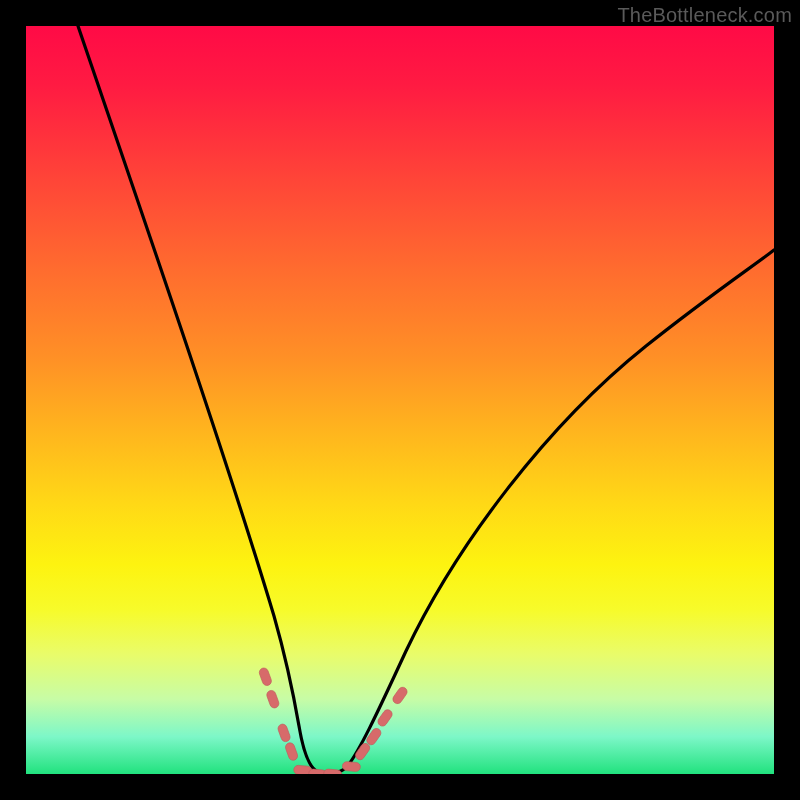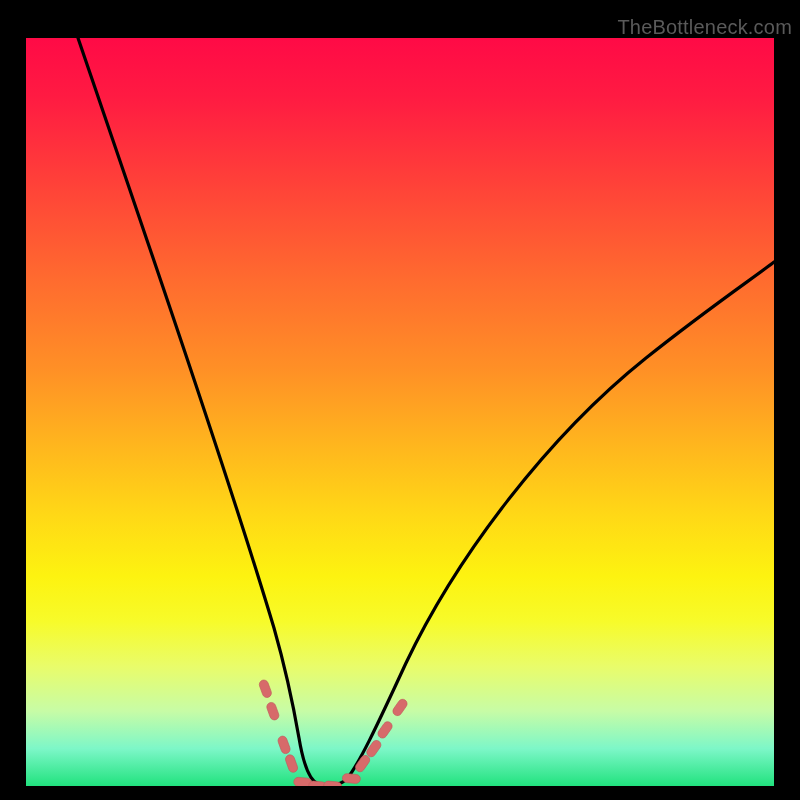--- a/index.html
+++ b/index.html
@@ -1,16 +1,16 @@
 <!DOCTYPE html>
 <html><head>
 <meta charset="utf-8">
 <style>
 html,body{margin:0;padding:0;width:800px;height:800px;background:#000;overflow:hidden}
-.frame{position:absolute;left:0;top:12px;width:800px;height:660px;background:#000}
+.frame{position:absolute;left:0;top:0;width:800px;height:660px;background:#000}
 .plot{position:absolute;left:26px;top:26px;width:748px;height:748px}
 .gradient{position:absolute;left:0;top:0;width:100%;height:100%;
   background:linear-gradient(to bottom,
     #ff0a46 0%,
     #ff1b42 8%,
     #ff4338 20%,
     #ff6a2f 32%,
     #ff8f26 44%,
     #ffb41e 54%,
     #ffd916 64%,

